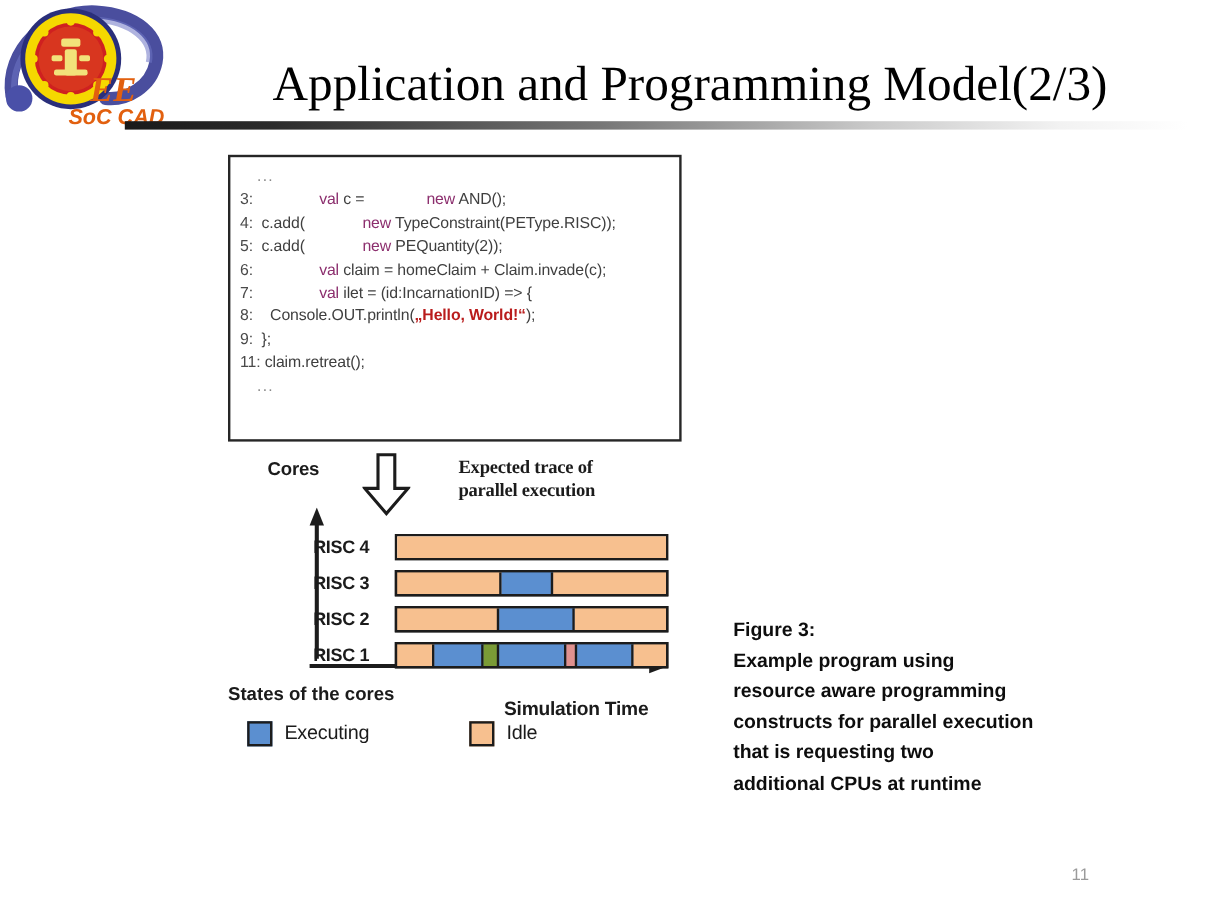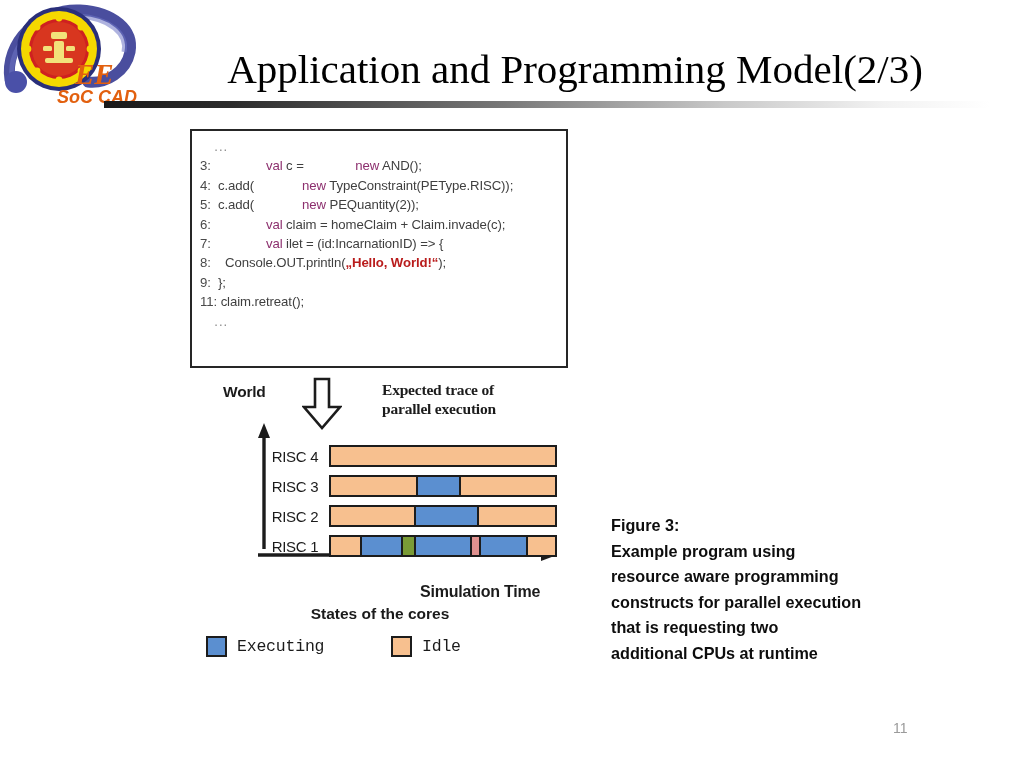--- a/index.html
+++ b/index.html
@@ -42,34 +42,34 @@
   .down-arrow{position:absolute;left:117px;top:2px;}
   .trace-label{
     position:absolute;left:197px;top:5px;font-size:15.5px;font-weight:bold;
     color:#1b1b1b;line-height:19px;letter-spacing:-.2px;font-family:Liberation Serif, serif;
   }
   .y-axis{position:absolute;left:72px;top:48px;}
   .x-axis{position:absolute;left:72px;top:172px;}
   .rows{position:absolute;left:76px;top:70px;width:296px;}
   .row{display:flex;align-items:center;height:22px;margin-bottom:8px;}
   .row-label{
-    width:68px;text-align:center;font-size:15px;font-weight:normal;color:#1b1b1b;
+    width:68px;text-align:left;font-size:15px;font-weight:bold;color:#1b1b1b;
     letter-spacing:-.3px;
   }
   .bar{
     flex:1;height:22px;display:flex;border:2.5px solid #1c1c1c;
     box-sizing:border-box;background:#1c1c1c;
   }
   .seg{height:100%;border-right:2.5px solid #1c1c1c;box-sizing:border-box;}
   .seg:last-child{border-right:none;}
   
-  .legend{position:absolute;left:190px;top:605px;width:380px;text-align:center;}
+  .legend{position:absolute;left:190px;top:570px;width:380px;}
   .legend-title{font-size:15.5px;font-weight:bold;color:#1b1b1b;margin-bottom:8px;}
   .legend-grid{display:flex;flex-wrap:wrap;width:370px;}
-  .legend-item{display:flex;align-items:center;width:185px;height:31px;font-family:Liberation Mono, monospace;}
+  .legend-item{display:flex;align-items:center;width:185px;height:31px;}
   .swatch{
     width:21px;height:21px;border:2.2px solid #1c1c1c;box-sizing:border-box;
     margin-left:16px;margin-right:10px;
   }
   .legend-text{font-size:16.5px;color:#1b1b1b;letter-spacing:-.2px;}
   .simtime{
     position:absolute;left:420px;top:583px;font-size:16px;font-weight:bold;
     color:#1b1b1b;letter-spacing:-.2px;
   }
   
@@ -129,21 +129,21 @@
       <div class="code-line"><span class="ln">7:&nbsp;</span> <span class="kw">val</span> ilet = (id:IncarnationID) =&gt; {</div>
       <div class="code-line"><span class="ln">8:&nbsp;</span>   Console.OUT.println(<span class="str">„Hello, World!“</span>);</div>
       <div class="code-line"><span class="ln">9:&nbsp;</span> };</div>
       <div class="code-line"><span class="ln">11:</span> claim.retreat();</div>
       <div class="code-line">&nbsp;&nbsp;&nbsp; <span class="dots">...</span></div>
     </div>
 </div>
 
 <div class="chart">
 
-  <div class="cores-label">World</div>
+  <div class="cores-label">Cores</div>
 
   <div class="down-arrow">
     <svg width="40" height="54" viewBox="0 0 40 54">
       <polygon points="13,2 27,2 27,30 38,30 20,51 2,30 13,30" fill="#ffffff" stroke="#1c1c1c" stroke-width="2.6" stroke-linejoin="miter"></polygon>
     </svg>
   </div>
 
   <div class="trace-label">
     <span id="chart-title-l1">Expected trace of</span><br><span id="chart-title-l2">parallel execution</span>
   </div>

